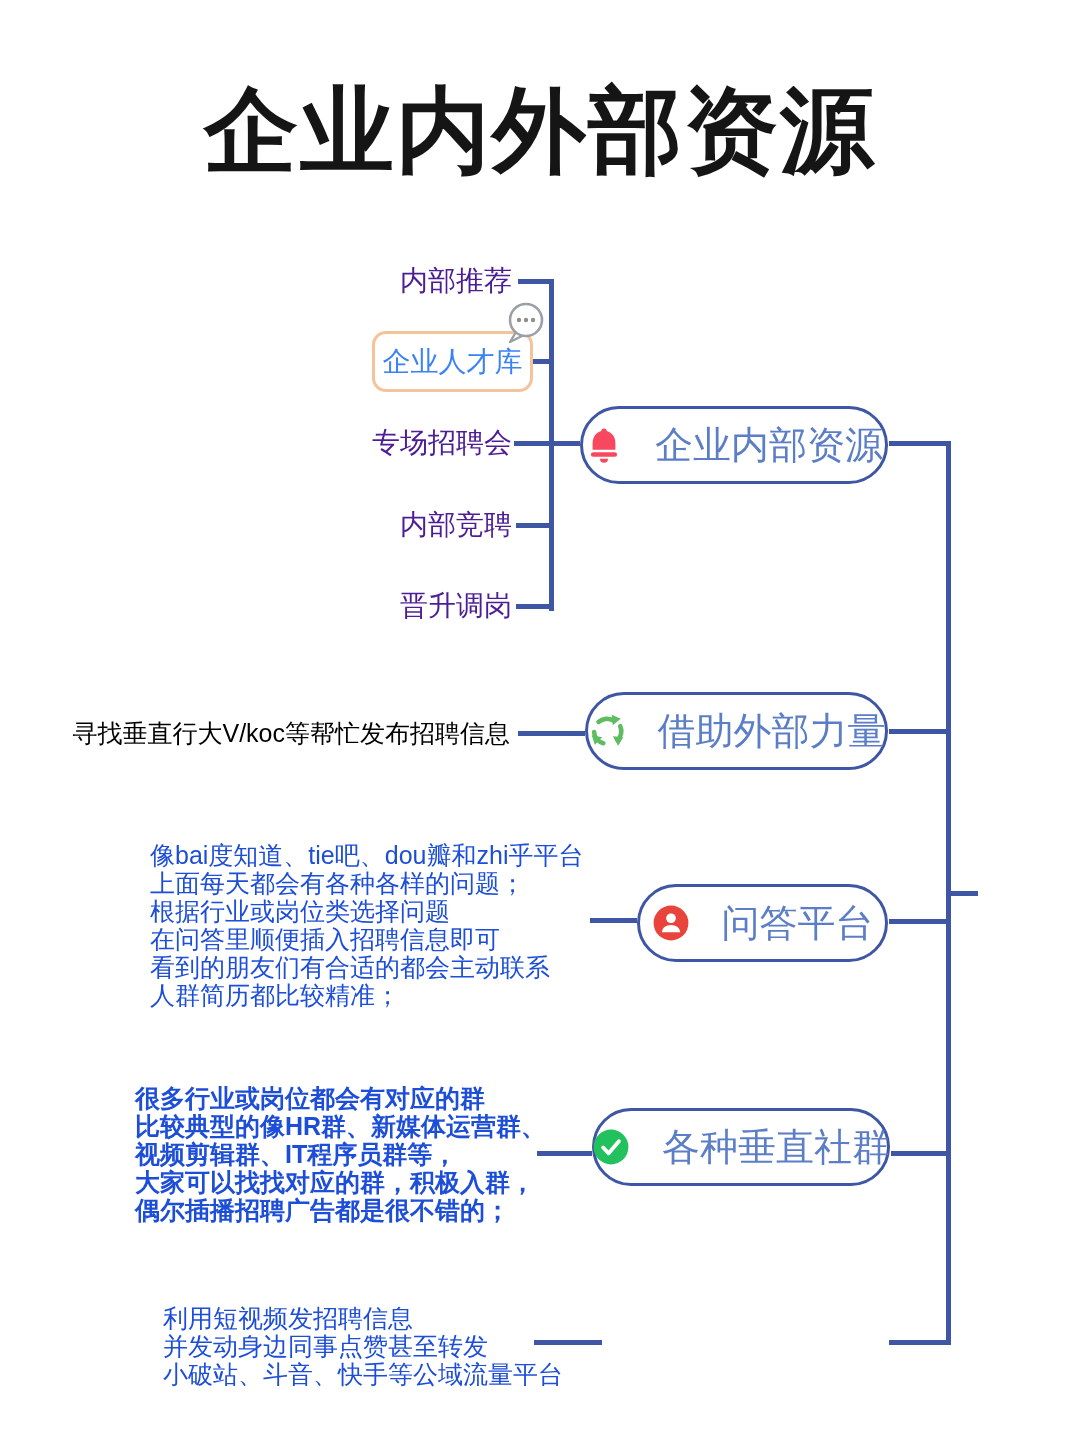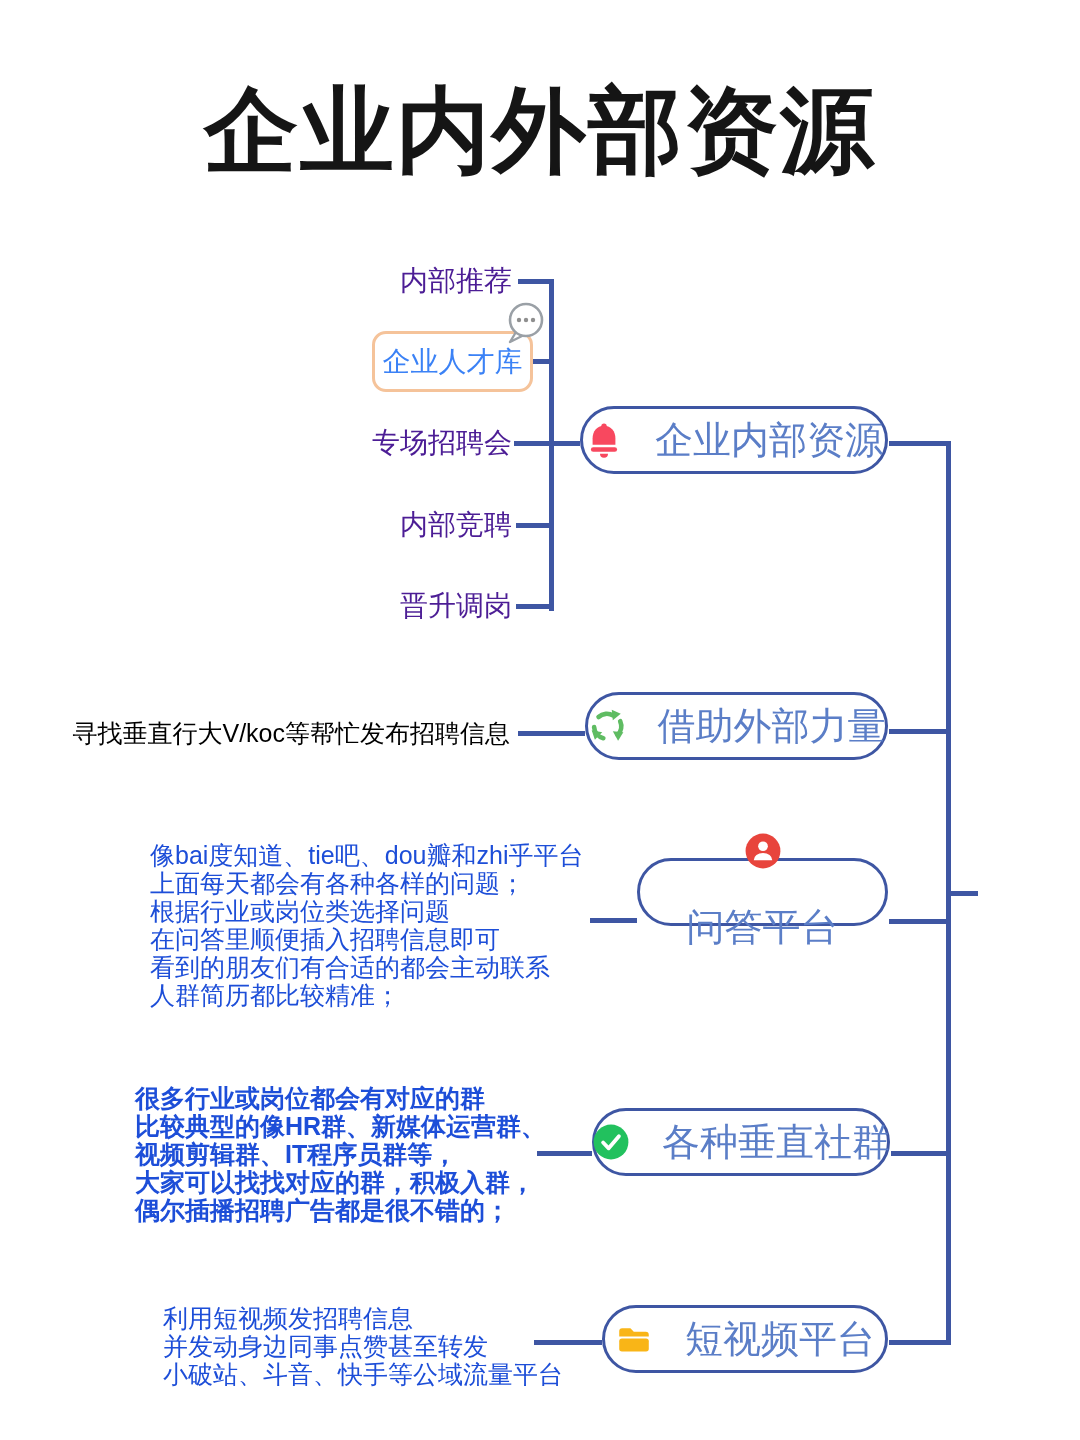--- a/index.html
+++ b/index.html
@@ -15,21 +15,21 @@
   .child-label{
     position:absolute;font-size:28px;color:#4c1d95;line-height:34px;white-space:nowrap;text-align:right;
   }
   .hl-node{
     position:absolute;left:372px;top:331px;width:161px;height:61px;box-sizing:border-box;
     border:3px solid #f5c39a;border-radius:14px;background:#fff;
     display:flex;align-items:center;justify-content:center;
     font-size:28px;color:#3b82f6;white-space:nowrap;
   }
   .capsule{
-    position:absolute;box-sizing:border-box;height:68px;background:#fff;
+    position:absolute;box-sizing:border-box;height:78px;background:#fff;
     border:3.5px solid #3e56a3;border-radius:40px;
     display:flex;align-items:center;justify-content:center;gap:32px;
     font-size:38px;color:#5b7ec7;white-space:nowrap;
   }
   .capsule .ic{flex:0 0 auto;display:block;}
   .note-single{
     position:absolute;font-size:25px;color:#000000;line-height:30px;white-space:nowrap;text-align:right;
   }
   .note-block{
     position:absolute;font-size:25px;color:#1d4ed8;line-height:28px;white-space:pre-line;text-align:left;
@@ -107,21 +107,21 @@
     <span>借助外部力量</span>
   </div>
 
   <div class="note-block" style="left:150px;top:841px;">像bai度知道、tie吧、dou瓣和zhi乎平台
 上面每天都会有各种各样的问题；
 根据行业或岗位类选择问题
 在问答里顺便插入招聘信息即可
 看到的朋友们有合适的都会主动联系
 人群简历都比较精准；</div>
 
-  <div class="capsule" style="left:637px;top:858px;width:251px;flex-direction:column;">
+  <div class="capsule" style="left:637px;top:884px;width:251px;">
     <svg class="ic" width="38" height="38" viewBox="0 0 36 36">
       <circle cx="18" cy="18" r="16.5" fill="#e8443c"></circle>
       <circle cx="18" cy="13.5" r="4.6" fill="#ffffff"></circle>
       <path d="M9.2 26.8 A8.8 7 0 0 1 26.8 26.8 Z" fill="#ffffff"></path>
     </svg>
     <span>问答平台</span>
   </div>
 
   <div class="note-block" style="left:135px;top:1084px;font-weight:bold;">很多行业或岗位都会有对应的群
 比较典型的像HR群、新媒体运营群、
@@ -134,21 +134,14 @@
       <circle cx="18" cy="18" r="16.5" fill="#22c15e"></circle>
       <polyline points="10.5,18.5 15.8,24 25.5,12.5" fill="none" stroke="#ffffff" stroke-width="3.6" stroke-linecap="round" stroke-linejoin="round"></polyline>
     </svg>
     <span>各种垂直社群</span>
   </div>
 
   <div class="note-block" style="left:163px;top:1304px;">利用短视频发招聘信息
 并发动身边同事点赞甚至转发
 小破站、斗音、快手等公域流量平台</div>
 
-  <div class="capsule" style="left:602px;top:1305px;width:286px;">
-    <svg class="ic" width="38" height="38" viewBox="0 0 36 36">
-      <path d="M4 10.5 A2.8 2.8 0 0 1 6.8 7.7 L14.6 7.7 L17.8 11.2 L29.2 11.2 A2.8 2.8 0 0 1 32 14 L32 15.6 L4 15.6 Z" fill="#f9b517"></path>
-      <rect x="4" y="17.6" width="28" height="12.2" rx="2.6" fill="#f9b517"></rect>
-    </svg>
-    <span>短视频平台</span>
-  </div>
 
 </div>
 
 </body></html>

